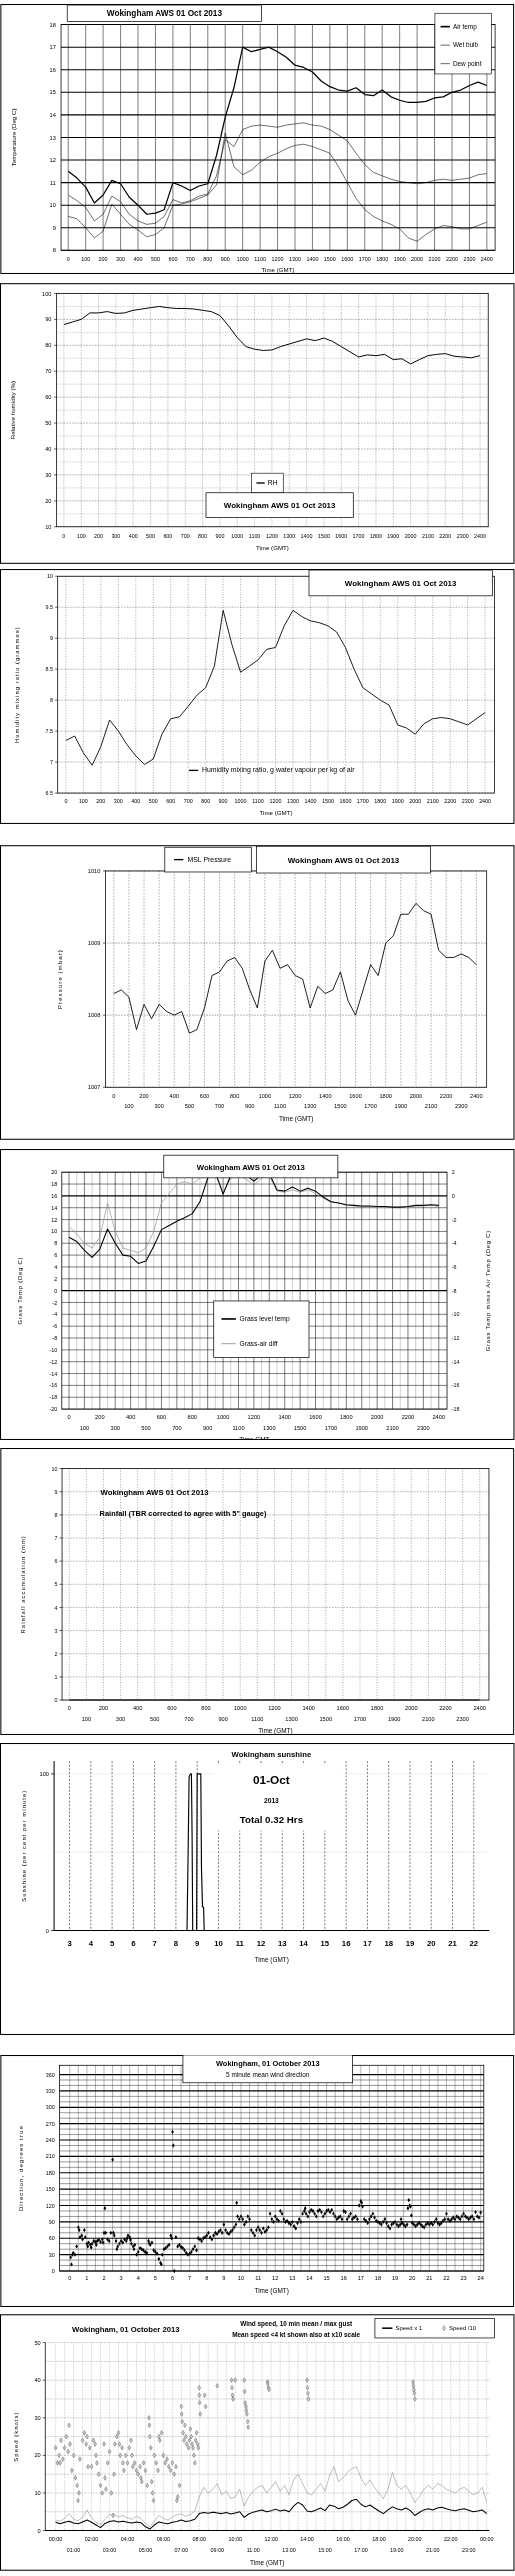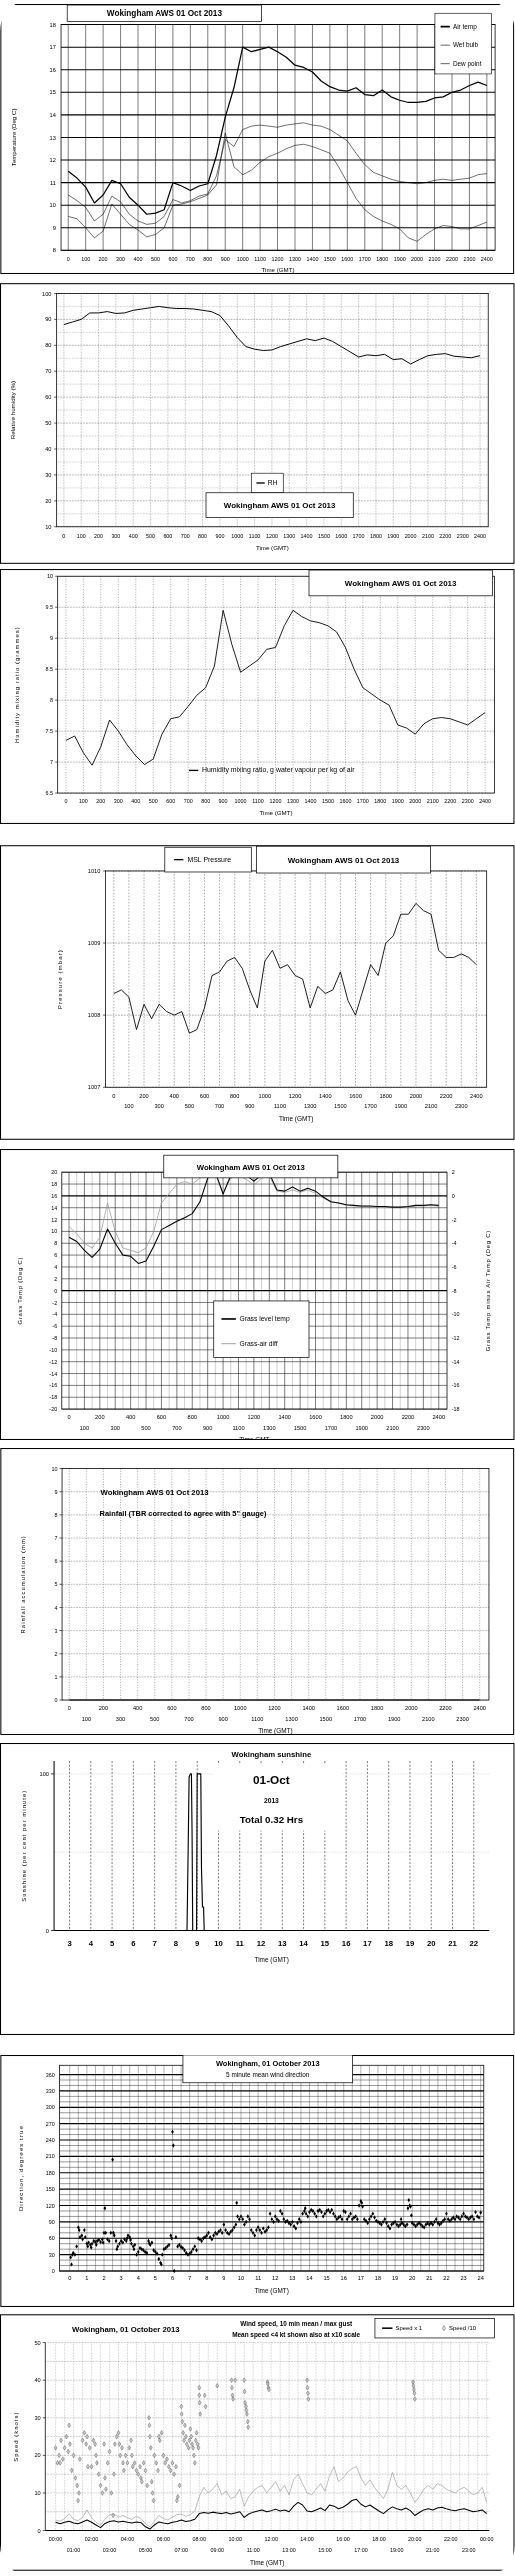--- a/index.html
+++ b/index.html
@@ -1,16 +1,16 @@
 <!DOCTYPE html>
 <html style="font-size:8.2px"><head>
 <meta charset="utf-8">
 <style>
   html,body{margin:0;padding:0;background:#fff;}
-  #page{position:relative;width:515px;height:2576px;background:#ffffff;overflow:hidden;border-radius:31px;}
+  #page{position:relative;width:515px;height:2576px;background:#ffffff;overflow:hidden;}
   .chart{position:absolute;left:0;width:515px;}
   svg{display:block;}
   svg text{font-family:"Liberation Sans","DejaVu Sans",sans-serif;}
 </style>
 </head>
 <body>
 
 <div id="page">
   <div class="chart" style="top: 4.1px; height: 270px;">
       <svg width="515" height="270" viewBox="0 0 1000 525">

